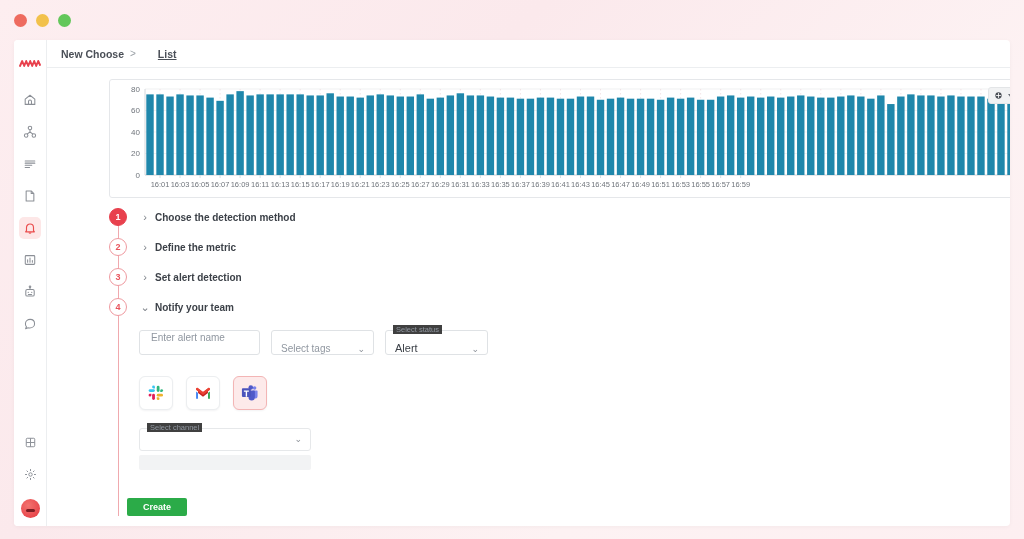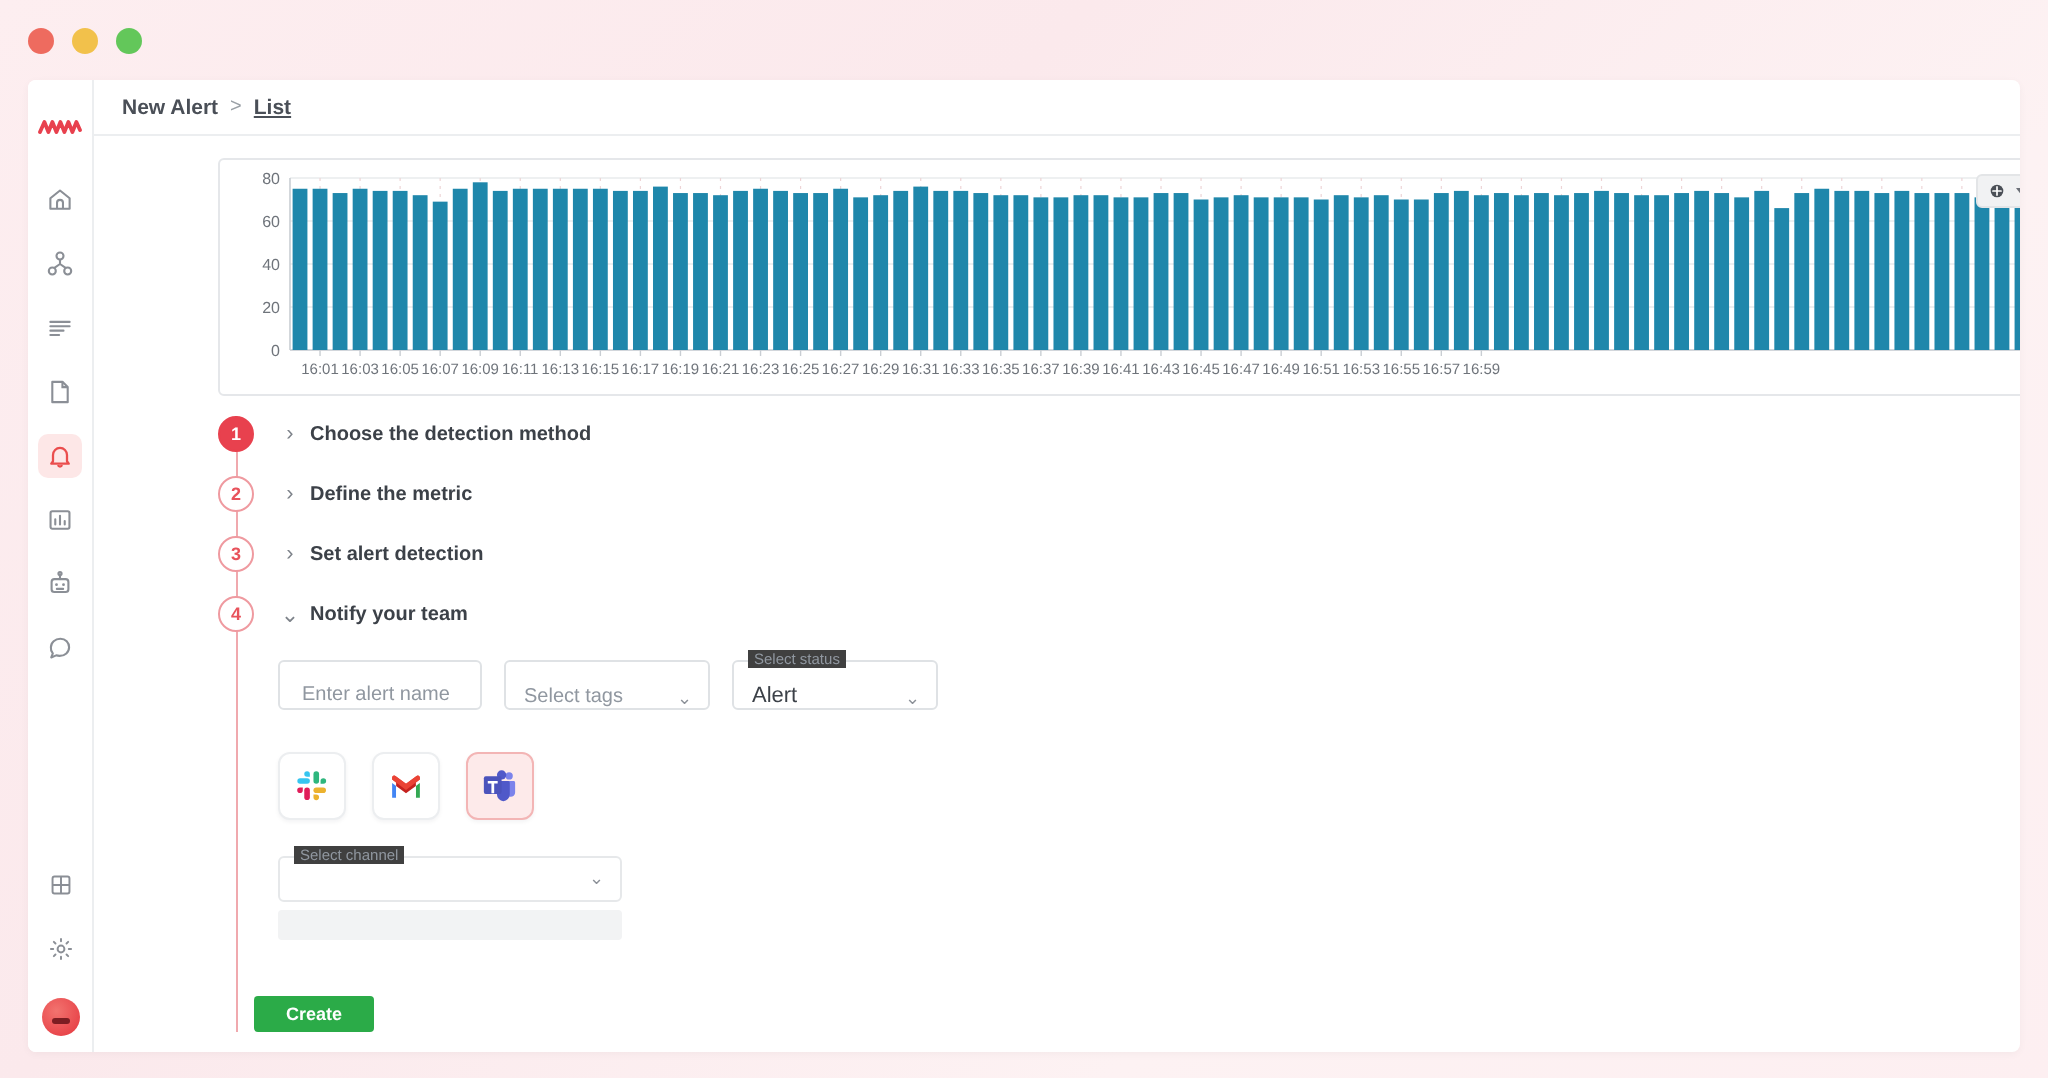--- a/index.html
+++ b/index.html
@@ -52,21 +52,21 @@
   }
 
   
   .content{flex:1;display:flex;flex-direction:column;min-width:0;}
   .crumbbar{
     height:27px;flex:0 0 27px;border-bottom:1px solid #eceef0;
     display:flex;align-items:center;padding-left:14px;
   }
   .crumb{font-size:10.5px;color:#4a4f57;font-weight:bold;}
   .crumbsep{font-size:10px;color:#9aa0a6;margin:0 6px;}
-  .crumb-link{font-size:10.5px;color:#4a4f57;font-weight:bold;text-decoration:underline;}
+  .crumb-link{font-size:10.5px;color:#4a4f57;font-weight:bold;text-decoration:underline;margin-left:16px;}
 
   .body{flex:1;position:relative;overflow:hidden;}
 
   
   .chartcard{
     position:absolute;left:62px;top:11px;width:918px;height:117px;
     border:1px solid #e5e7ea;border-radius:3px;background:#fff;
   }
   .chart-tools{
     position:absolute;right:8px;top:7px;
@@ -97,22 +97,22 @@
     width:12px;display:flex;align-items:center;justify-content:center;color:#7e838a;font-size:11px;
   }
   .steptitle{font-size:10px;color:#3c4148;font-weight:bold;margin-left:4px;white-space:nowrap;}
 
   .step-block{padding-bottom:12px;position:relative;}
 
   
   .panel{margin-left:30px;padding-top:14px;}
   .fieldrow{display:flex;align-items:flex-end;gap:11px;}
   .tf{
-    width:102px;height:25px;border:1px solid #dfe2e5;border-radius:3px;background:#fff;
-    display:flex;align-items:flex-end;padding:0 9px;box-sizing:border-box;
+    width:121px;height:25px;border:1px solid #dfe2e5;border-radius:3px;background:#fff;
+    display:flex;align-items:flex-start;padding:0 9px;box-sizing:border-box;
   }
   .tf input{
     border:0;outline:0;width:100%;font-size:10px;color:#3c4148;background:transparent;
     font-family:"Liberation Sans",sans-serif;
   }
   .tf input::placeholder{color:#9097a0;}
   .sel{
     width:103px;height:25px;border:1px solid #dfe2e5;border-radius:3px;background:#fff;
     display:flex;align-items:flex-end;justify-content:space-between;padding:0 8px 0 9px;
     box-sizing:border-box;position:relative;
@@ -240,21 +240,21 @@
             <path d="M8 1.8 V3.2 M8 12.8 V14.2 M1.8 8 H3.2 M12.8 8 H14.2 M3.6 3.6 L4.6 4.6 M11.4 11.4 L12.4 12.4 M12.4 3.6 L11.4 4.6 M4.6 11.4 L3.6 12.4" stroke-linecap="round"></path>
           </svg>
         </div>
         <div class="avatar"></div>
       </div>
     </div>
 
     <div class="content">
 
       <div class="crumbbar">
-        <span class="crumb">New Alert</span>
+        <span class="crumb">New Choose</span>
         <span class="crumbsep">&gt;</span>
         <span class="crumb-link">List</span>
       </div>
 
       <div class="body">
 
         <div class="chartcard">
           <svg class="plot" id="plot" viewBox="0 0 918 117" preserveAspectRatio="none">
               <rect x="35" y="9" width="871" height="86" fill="#ffffff"></rect>
               <line x1="35" y1="95" x2="906" y2="95" stroke="#e9ebed" stroke-width="0.7"></line>

